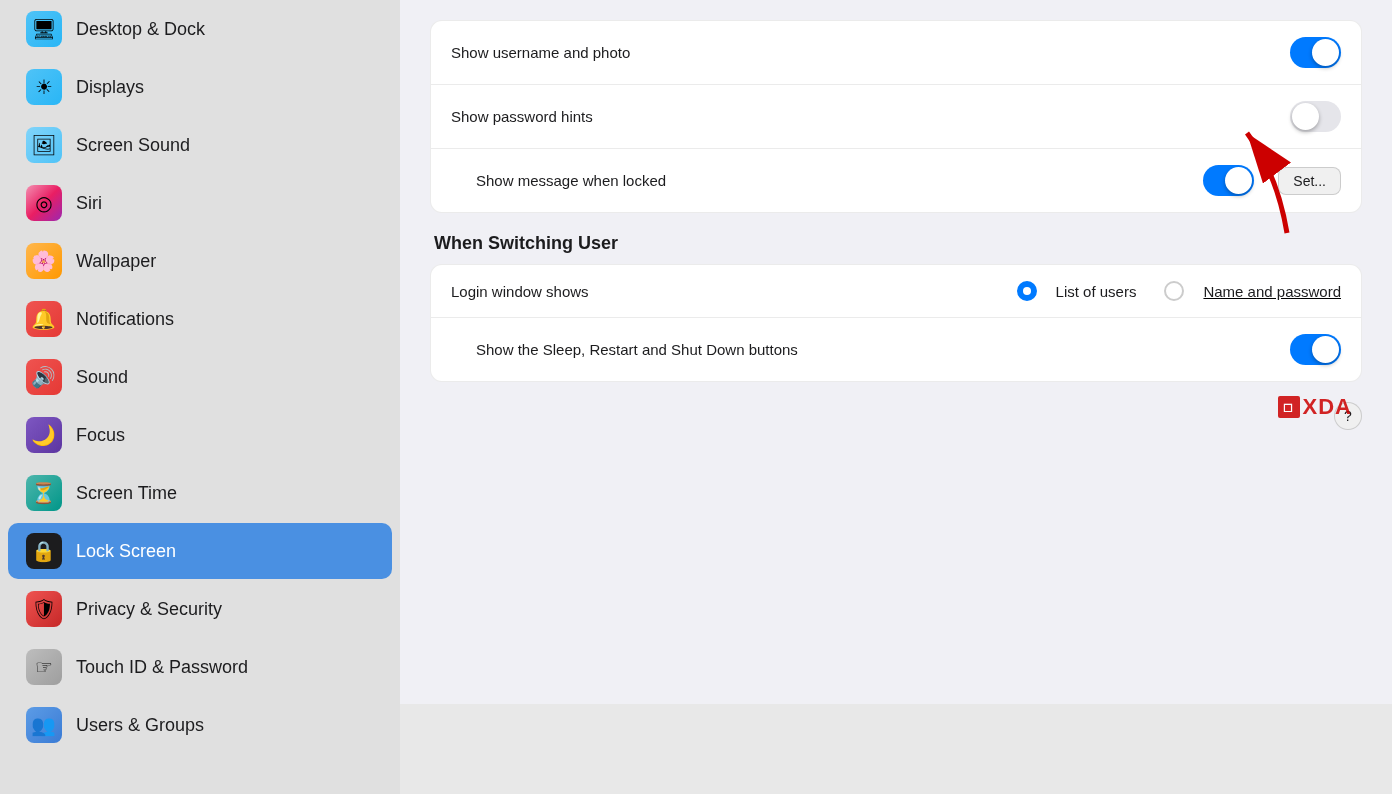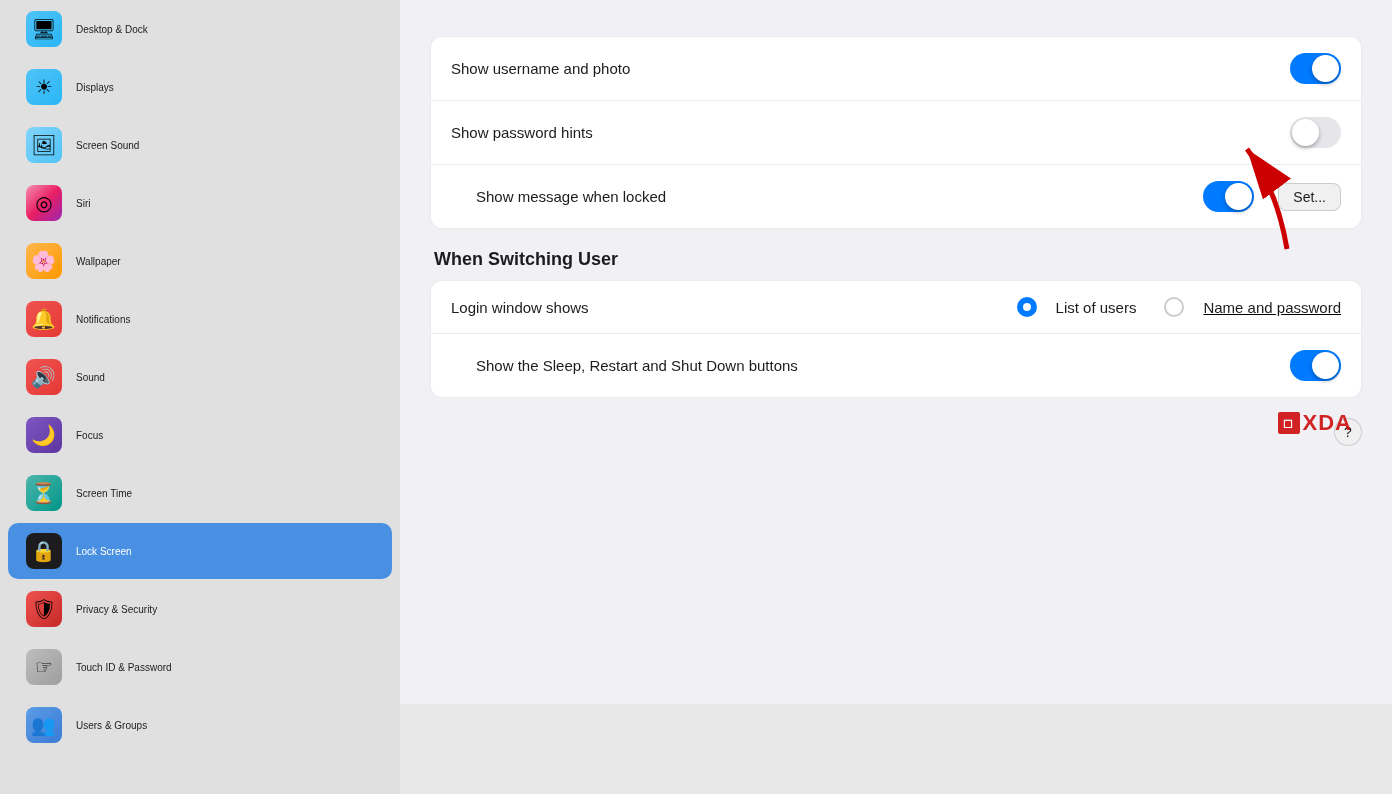--- a/index.html
+++ b/index.html
@@ -48,31 +48,31 @@
       height: 36px;
       border-radius: 8px;
       display: flex;
       align-items: center;
       justify-content: center;
       flex-shrink: 0;
       font-size: 20px;
     }
 
     .sidebar-label {
-      font-size: 10px;
+      font-size: 18px;
       color: #1c1c1e;
       font-weight: 400;
     }
 
     
     .main-content {
       flex: 1;
       height: 704px;
       background: #f0f0f5;
-      padding: 36px 30px;
+      padding: 20px 30px;
       overflow-y: auto;
       position: relative;
     }
 
     
     .settings-card {
       background: #ffffff;
       border-radius: 12px;
       margin-bottom: 20px;
       overflow: hidden;

